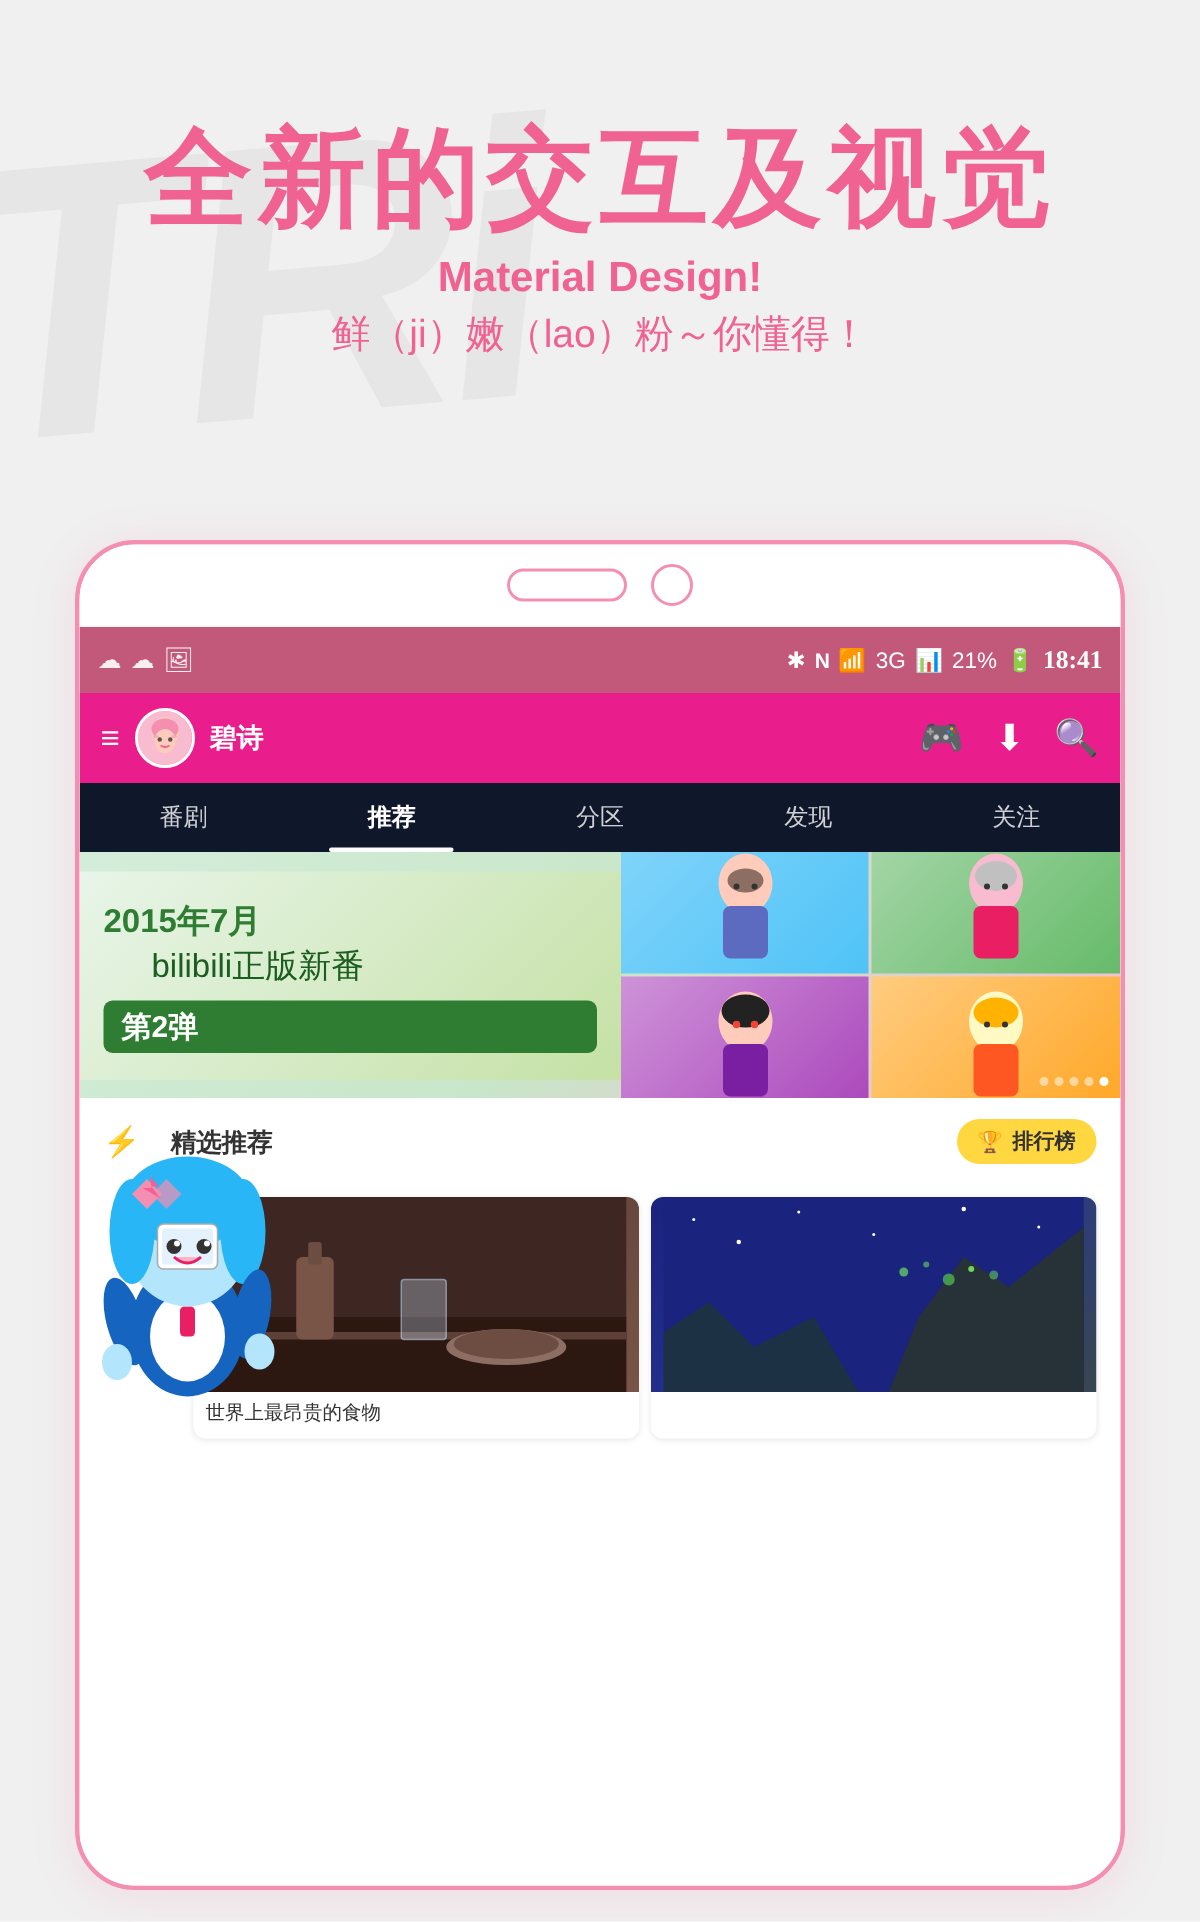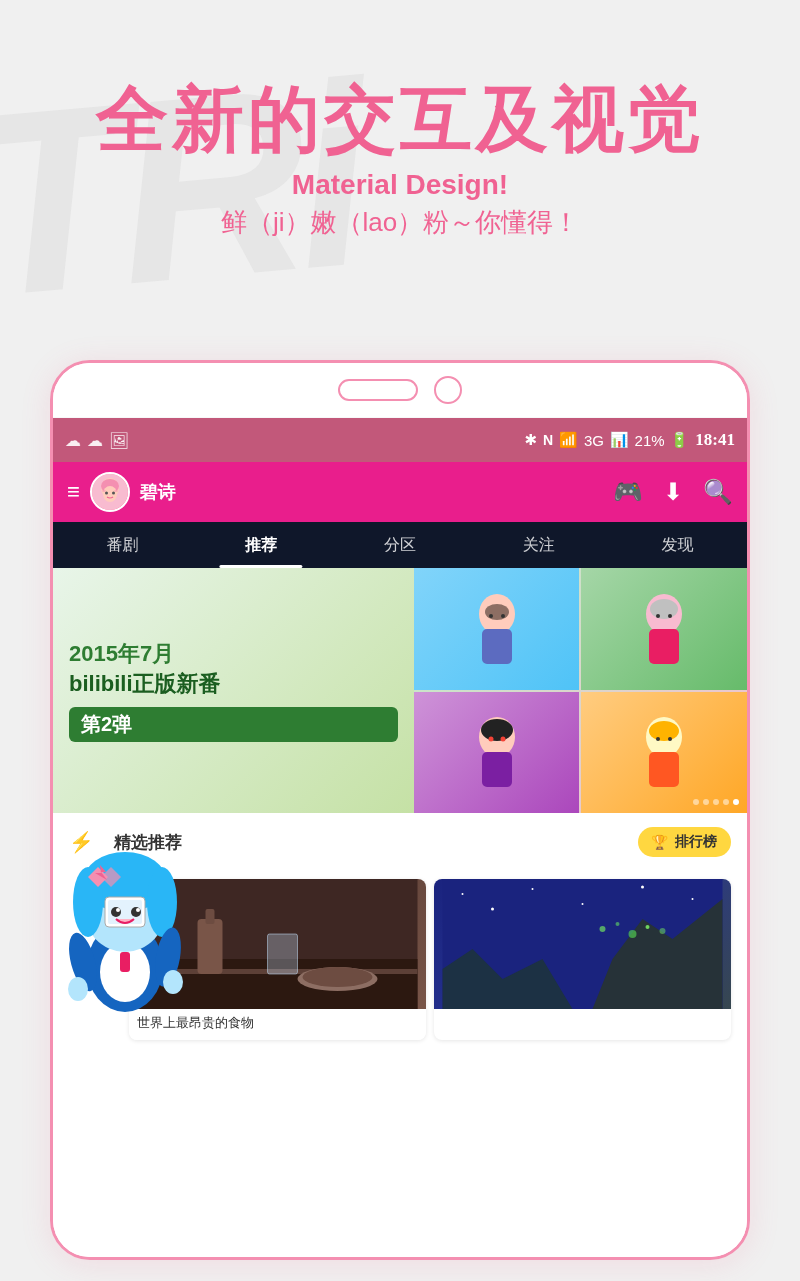--- a/index.html
+++ b/index.html
@@ -210,46 +210,48 @@
       left: 50%;
       transform: translateX(-50%);
       width: 60%;
       height: 3px;
       background: white;
       border-radius: 2px;
     }
 
     
     .banner-area {
-      height: 245px;
+      height: 164px;
       background: linear-gradient(135deg, #d4edda 0%, #c8e6c9 50%, #f8bbd0 100%);
       position: relative;
       overflow: hidden;
       display: flex;
+      align-items: center;
     }
 
     .banner-left {
       width: 52%;
       padding: 18px 16px;
       background: linear-gradient(135deg, #e8f5e9, #c5e1a5);
       display: flex;
       flex-direction: column;
       justify-content: center;
     }
 
     .banner-year {
       font-size: 22px;
       font-weight: 900;
       color: #2e7d32;
     }
 
     .banner-bilibili {
       font-size: 22px;
-      font-weight: 700;
+      font-weight: 400;
       color: #1b5e20;
+      margin-left: 32px;
     }
 
     .banner-badge {
       display: inline-block;
       background: #2e7d32;
       color: white;
       font-size: 20px;
       font-weight: 900;
       padding: 4px 12px;
       border-radius: 6px;
@@ -475,24 +477,24 @@
       <div class="nav-tab">
         <span>番剧</span>
       </div>
       <div class="nav-tab active">
         <span>推荐</span>
       </div>
       <div class="nav-tab">
         <span>分区</span>
       </div>
       <div class="nav-tab">
+        <span>发现</span>
+      </div>
+      <div class="nav-tab">
         <span>关注</span>
-      </div>
-      <div class="nav-tab">
-        <span>发现</span>
       </div>
     </div>
 
     <div class="banner-area">
       <div class="banner-left">
         <div class="banner-year">2015年7月</div>
         <div class="banner-bilibili">bilibili正版新番</div>
         <div class="banner-badge">第2弹</div>
       </div>
       <div class="banner-right">

